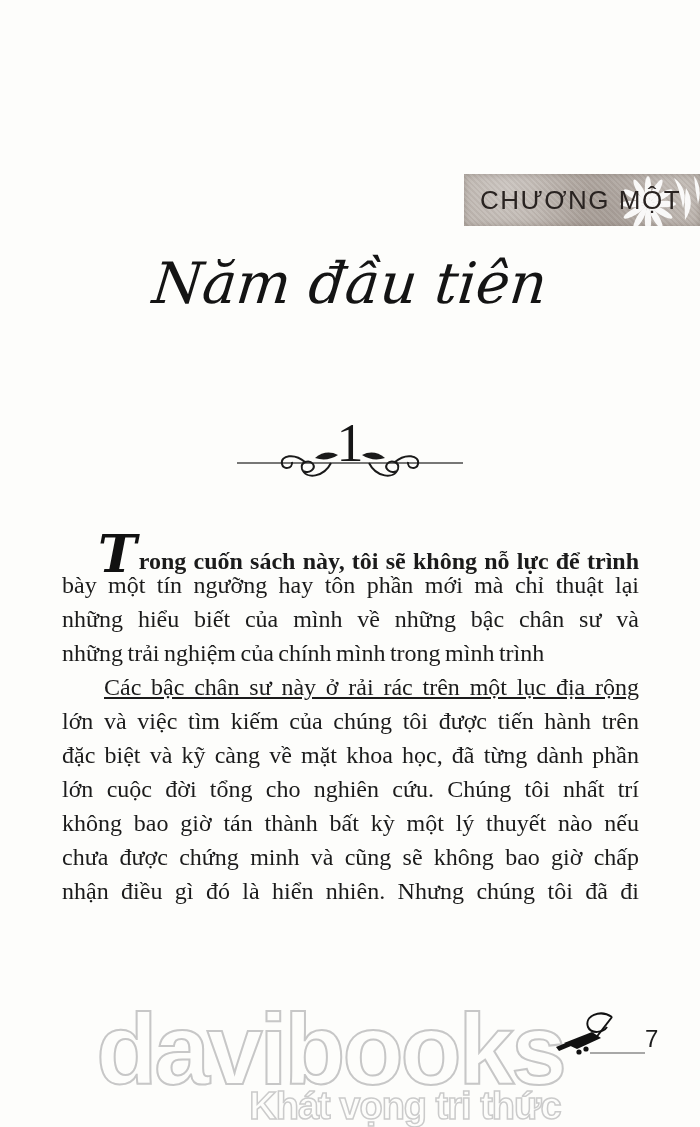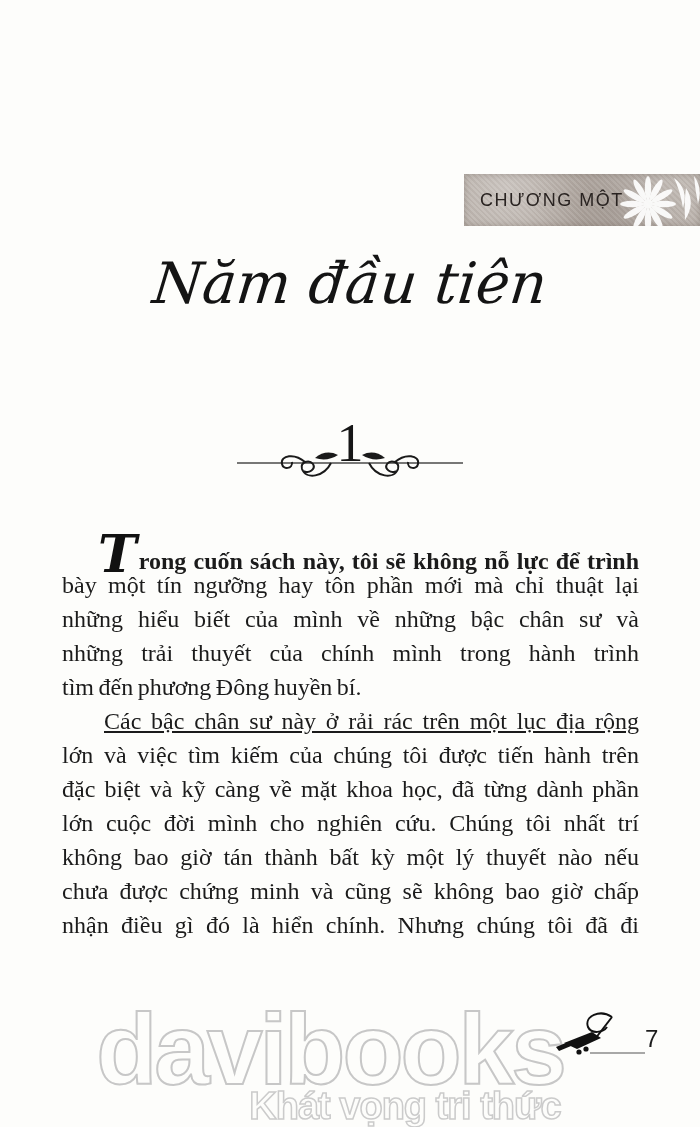--- a/index.html
+++ b/index.html
@@ -9,21 +9,21 @@
   
   .badge{position:absolute;left:464px;top:174px;width:236px;height:52px;
          background:
            radial-gradient(circle at 18% 28%, rgba(255,255,255,.30), transparent 42%),
            radial-gradient(circle at 62% 75%, rgba(96,84,78,.20), transparent 55%),
            radial-gradient(circle at 85% 20%, rgba(255,255,255,.22), transparent 45%),
            repeating-linear-gradient(45deg, rgba(255,255,255,.10) 0 2px, rgba(120,108,100,.08) 2px 4px),
            #b2a9a2;
          box-shadow:inset 0 0 6px rgba(90,80,72,.35);}
   .badge-label{position:relative;z-index:2;display:block;padding-left:16px;
-         font-family:"Liberation Sans",sans-serif;font-size:18px;line-height:52px;
+         font-family:"Liberation Sans",sans-serif;font-size:26px;line-height:52px;
          letter-spacing:1.5px;color:#292321;}
   .badge-flora{position:absolute;right:0;top:0;height:52px;z-index:1;}
 
   
   .title{position:absolute;left:0;top:240px;width:700px;text-align:center;
          font-family:"DejaVu Serif",serif;font-style:italic;font-size:57px;line-height:86px;
          color:#141414;transform:skewX(-6deg);}
 
   
   .divider{position:absolute;left:235px;top:406px;}
@@ -95,32 +95,31 @@
   </svg>
 
   <div class="textblock">
     <div class="para p1">
       <div class="bodyline first-line">
         <span class="dropcap">T</span><span>rong cuốn sách này, tôi sẽ không nỗ lực để trình</span>
       </div>
       <div class="lines">
           <div class="bodyline">bày một tín ngưỡng hay tôn phần mới mà chỉ thuật lại</div>
           <div class="bodyline">những hiểu biết của mình về những bậc chân sư và</div>
-          <div class="bodyline">những trải thuyết của chính mình trong hành trình</div>
-          <div class="bodyline">tìm đến phương Đông huyền bí.</div>
+          <div class="bodyline">những trải nghiệm của chính mình trong mình trình</div>
         </div>
     </div>
     <div class="para p2 lines">
         <div class="bodyline">Các bậc chân sư này ở rải rác trên một lục địa rộng</div>
         <div class="bodyline">lớn và việc tìm kiếm của chúng tôi được tiến hành trên</div>
         <div class="bodyline">đặc biệt và kỹ càng về mặt khoa học, đã từng dành phần</div>
-        <div class="bodyline">lớn cuộc đời mình cho nghiên cứu. Chúng tôi nhất trí</div>
+        <div class="bodyline">lớn cuộc đời tổng cho nghiên cứu. Chúng tôi nhất trí</div>
         <div class="bodyline">không bao giờ tán thành bất kỳ một lý thuyết nào nếu</div>
         <div class="bodyline">chưa được chứng minh và cũng sẽ không bao giờ chấp</div>
-        <div class="bodyline">nhận điều gì đó là hiển chính. Nhưng chúng tôi đã đi</div>
+        <div class="bodyline">nhận điều gì đó là hiển nhiên. Nhưng chúng tôi đã đi</div>
       </div>
   </div>
 
   <svg class="watermark" width="700" height="139" viewBox="0 0 700 139">
     <text x="330" y="96" text-anchor="middle" font-family="Liberation Sans, sans-serif" font-size="100" font-weight="bold" letter-spacing="-3" fill="none" stroke="#c7c7c7" stroke-width="2">davibooks</text>
     <text x="405" y="131" text-anchor="middle" font-family="Liberation Sans, sans-serif" font-size="38" font-weight="bold" letter-spacing="-1" fill="none" stroke="#cbcbcb" stroke-width="1.5">Khát vọng tri thức</text>
   </svg>
 
   <svg class="footer-ornament" width="100" height="50" viewBox="0 0 100 50">
     <path d="M64,5 C52,-3 36,4 40,15 C43,22 55,21 59,15" stroke="#111" stroke-width="2" fill="none"></path>

